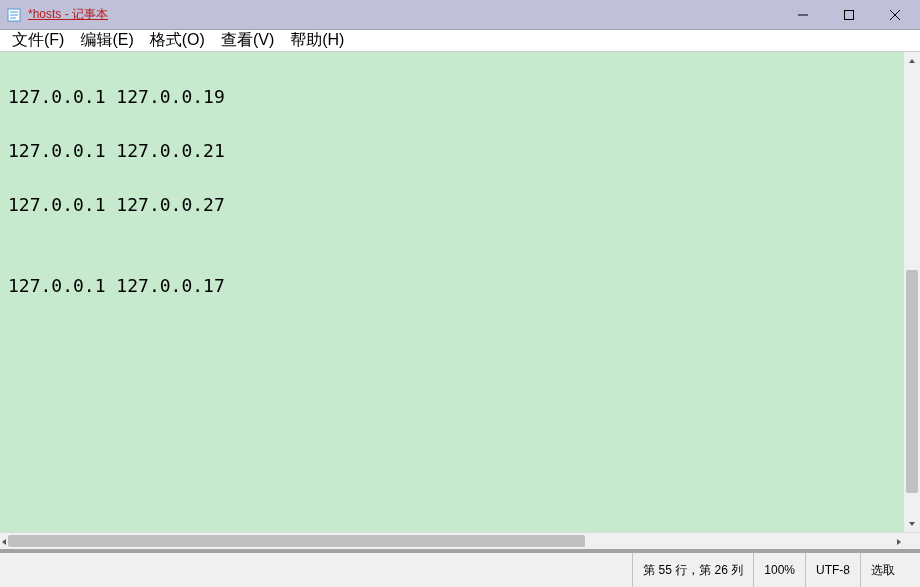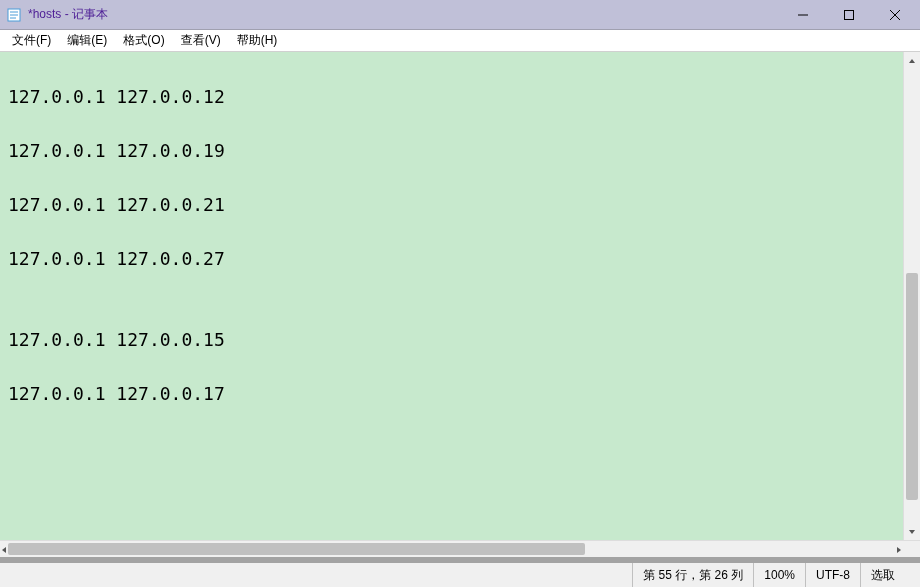--- a/index.html
+++ b/index.html
@@ -24,22 +24,23 @@
     .app-icon {
       width: 16px;
       height: 16px;
       margin-right: 6px;
       display: inline-flex;
       align-items: center;
       justify-content: center;
     }
     .title-text {
       flex: 1;
-      color: #4c1d95;
+      color: #b91c1c;
       font-size: 12px;
+      text-decoration: underline;
     }
     .window-controls {
       display: flex;
       height: 100%;
     }
     .win-btn {
       width: 46px;
       height: 100%;
       display: flex;
       align-items: center;
@@ -47,21 +48,21 @@
       color: #000;
       font-size: 13px;
     }
     .menubar {
       height: 22px;
       background: #fff;
       display: flex;
       align-items: center;
       padding: 0 4px;
       border-bottom: 1px solid #d0d0d0;
-      font-size: 12px;
+      font-size: 16px;
     }
     .menu-item {
       padding: 2px 8px;
       color: #000;
     }
     .editor-wrap {
       flex: 1;
       display: flex;
       background: #c7e9cd;
       overflow: hidden;
@@ -118,25 +119,25 @@
       display: flex;
     }
     .sb-track-h {
       flex: 1;
       position: relative;
       background: #f0f0f0;
     }
     .sb-thumb.h { top: 2px; bottom: 2px; left: 0; width: 65%; }
     .sb-corner { width: 17px; background: #f0f0f0; }
     .statusbar {
-      height: 30px;
-      background: #f0f0f0;
-      display: flex;
-      align-items: center;
-      border-top: 6px solid #a3a3a3;
+      height: 38px;
+      background: #f0f0f0;
+      display: flex;
+      align-items: center;
+      border-top: 4px solid #a3a3a3;
       font-size: 12px;
       color: #000;
     }
     .status-seg {
       padding: 0 10px;
       border-left: 1px solid #c0c0c0;
       height: 100%;
       display: flex;
       align-items: center;
     }
@@ -179,26 +180,24 @@
 <div class="menubar">
   <span class="menu-item">文件(F)</span>
   <span class="menu-item">编辑(E)</span>
   <span class="menu-item">格式(O)</span>
   <span class="menu-item">查看(V)</span>
   <span class="menu-item">帮助(H)</span>
 </div>
 
 <div class="editor-wrap">
   <div class="editor">
-<span class="line">127.0.0.1 127.0.0.12</span>
 <span class="line">127.0.0.1 127.0.0.19</span>
 <span class="line">127.0.0.1 127.0.0.21</span>
 <span class="line">127.0.0.1 127.0.0.27</span>
 <span class="line"></span>
-<span class="line">127.0.0.1 127.0.0.15</span>
 <span class="line">127.0.0.1 127.0.0.17</span>
 
 
 
 
 
 
 
 
   </div>

